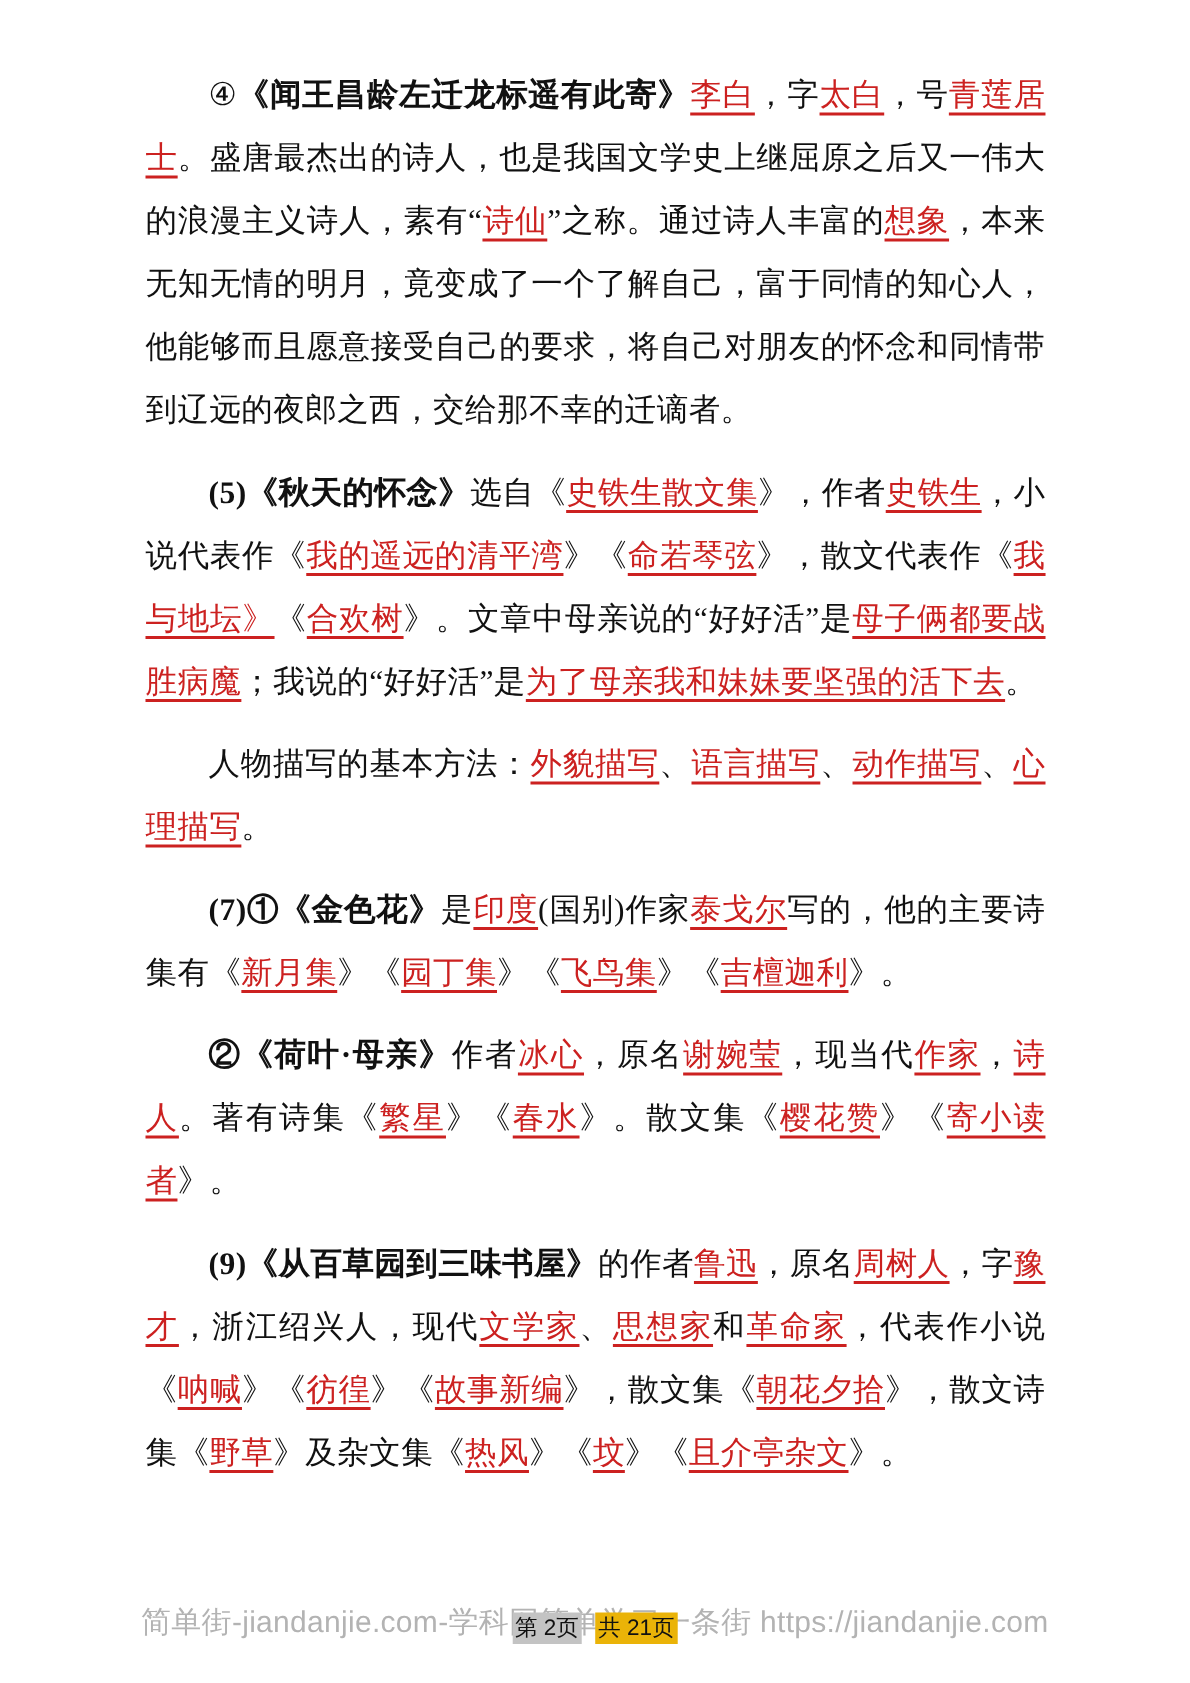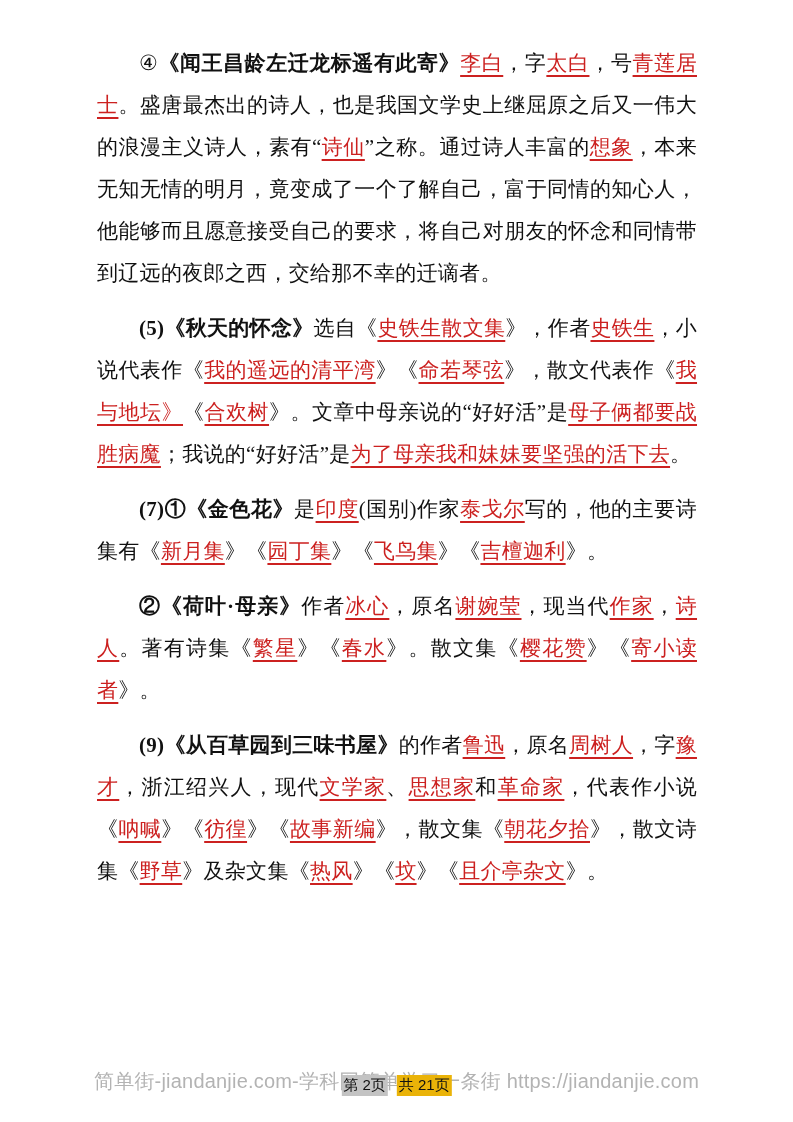--- a/index.html
+++ b/index.html
@@ -59,20 +59,21 @@
   .badge-current{background:#c3c3c3;padding:1px 2px;}
   .badge-total{background:#eab308;padding:1px 2px;}
 </style>
 </head>
 <body>
 
 <div class="page">
   <div class="content">
     <p class="para"><span class="run-plain">④</span><span class="run-bold">《闻王昌龄左迁龙标遥有此寄》</span><span class="run-red">李白</span><span class="run-plain">，字</span><span class="run-red">太白</span><span class="run-plain">，号</span><span class="run-red">青莲居士</span><span class="run-plain">。盛唐最杰出的诗人，也是我国文学史上继屈原之后又一伟大的浪漫主义诗人，素有“</span><span class="run-red">诗仙</span><span class="run-plain">”之称。通过诗人丰富的</span><span class="run-red">想象</span><span class="run-plain">，本来无知无情的明月，竟变成了一个了解自己，富于同情的知心人，他能够而且愿意接受自己的要求，将自己对朋友的怀念和同情带到辽远的夜郎之西，交给那不幸的迁谪者。</span></p>
     <p class="para"><span class="run-bold">(5)</span><span class="run-bold">《秋天的怀念》</span><span class="run-plain">选自《</span><span class="run-red">史铁生散文集</span><span class="run-plain">》，作者</span><span class="run-red">史铁生</span><span class="run-plain">，小说代表作《</span><span class="run-red">我的遥远的清平湾</span><span class="run-plain">》《</span><span class="run-red">命若琴弦</span><span class="run-plain">》，散文代表作《</span><span class="run-red">我与地坛》</span><span class="run-plain">《</span><span class="run-red">合欢树</span><span class="run-plain">》。文章中母亲说的“好好活”是</span><span class="run-red">母子俩都要战胜病魔</span><span class="run-plain">；我说的“好好活”是</span><span class="run-red">为了母亲我和妹妹要坚强的活下去</span><span class="run-plain">。</span></p>
+    <p class="para"><span class="run-plain">人物描写的基本方法：</span><span class="run-red">外貌描写</span><span class="run-plain">、</span><span class="run-red">语言描写</span><span class="run-plain">、</span><span class="run-red">动作描写</span><span class="run-plain">、</span><span class="run-red">心理描写</span><span class="run-plain">。</span></p>
     <p class="para"><span class="run-bold">(7)①</span><span class="run-bold">《金色花》</span><span class="run-plain">是</span><span class="run-red">印度</span><span class="run-plain">(国别)作家</span><span class="run-red">泰戈尔</span><span class="run-plain">写的，他的主要诗集有《</span><span class="run-red">新月集</span><span class="run-plain">》《</span><span class="run-red">园丁集</span><span class="run-plain">》《</span><span class="run-red">飞鸟集</span><span class="run-plain">》《</span><span class="run-red">吉檀迦利</span><span class="run-plain">》。</span></p>
     <p class="para"><span class="run-bold">②</span><span class="run-bold">《荷叶·母亲》</span><span class="run-plain">作者</span><span class="run-red">冰心</span><span class="run-plain">，原名</span><span class="run-red">谢婉莹</span><span class="run-plain">，现当代</span><span class="run-red">作家</span><span class="run-plain">，</span><span class="run-red">诗人</span><span class="run-plain">。著有诗集《</span><span class="run-red">繁星</span><span class="run-plain">》《</span><span class="run-red">春水</span><span class="run-plain">》。散文集《</span><span class="run-red">樱花赞</span><span class="run-plain">》《</span><span class="run-red">寄小读者</span><span class="run-plain">》。</span></p>
     <p class="para"><span class="run-bold">(9)</span><span class="run-bold">《从百草园到三味书屋》</span><span class="run-plain">的作者</span><span class="run-red">鲁迅</span><span class="run-plain">，原名</span><span class="run-red">周树人</span><span class="run-plain">，字</span><span class="run-red">豫才</span><span class="run-plain">，浙江绍兴人，现代</span><span class="run-red">文学家</span><span class="run-plain">、</span><span class="run-red">思想家</span><span class="run-plain">和</span><span class="run-red">革命家</span><span class="run-plain">，代表作小说《</span><span class="run-red">呐喊</span><span class="run-plain">》《</span><span class="run-red">彷徨</span><span class="run-plain">》《</span><span class="run-red">故事新编</span><span class="run-plain">》，散文集《</span><span class="run-red">朝花夕拾</span><span class="run-plain">》，散文诗集《</span><span class="run-red">野草</span><span class="run-plain">》及杂文集《</span><span class="run-red">热风</span><span class="run-plain">》《</span><span class="run-red">坟</span><span class="run-plain">》《</span><span class="run-red">且介亭杂文</span><span class="run-plain">》。</span></p>
   </div>
 
   <div class="footer">
     <span class="watermark">简单街-jiandanjie.com-学科网简单学习一条街 https://jiandanjie.com</span>
     <span class="page-badges">
       <span class="badge-current">第 2页</span>
       <span class="badge-total">共 21页</span>

